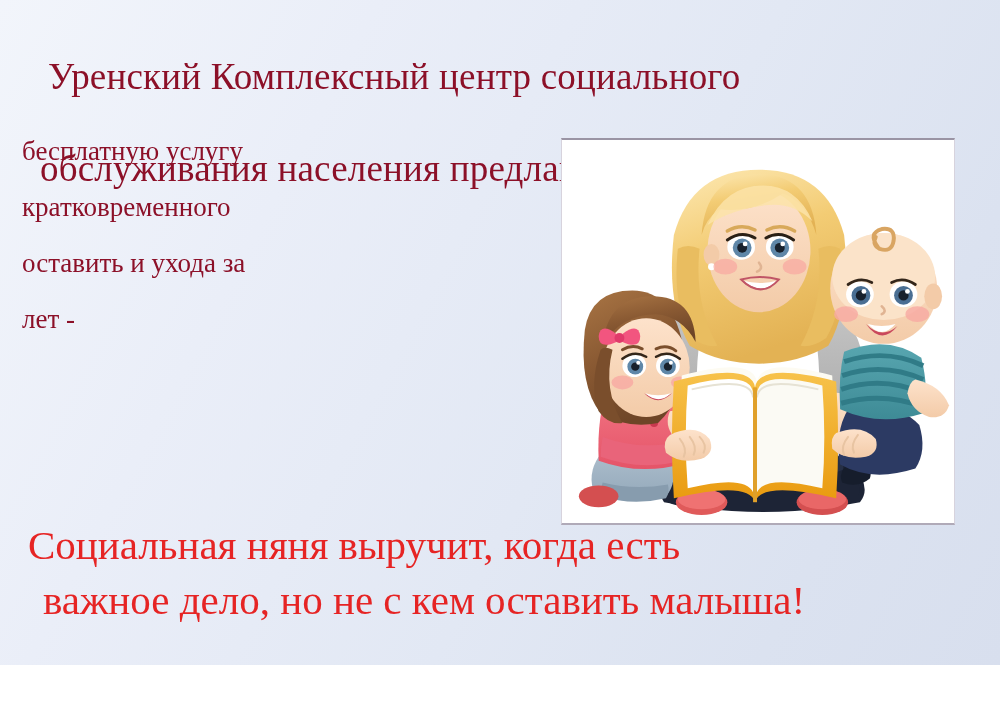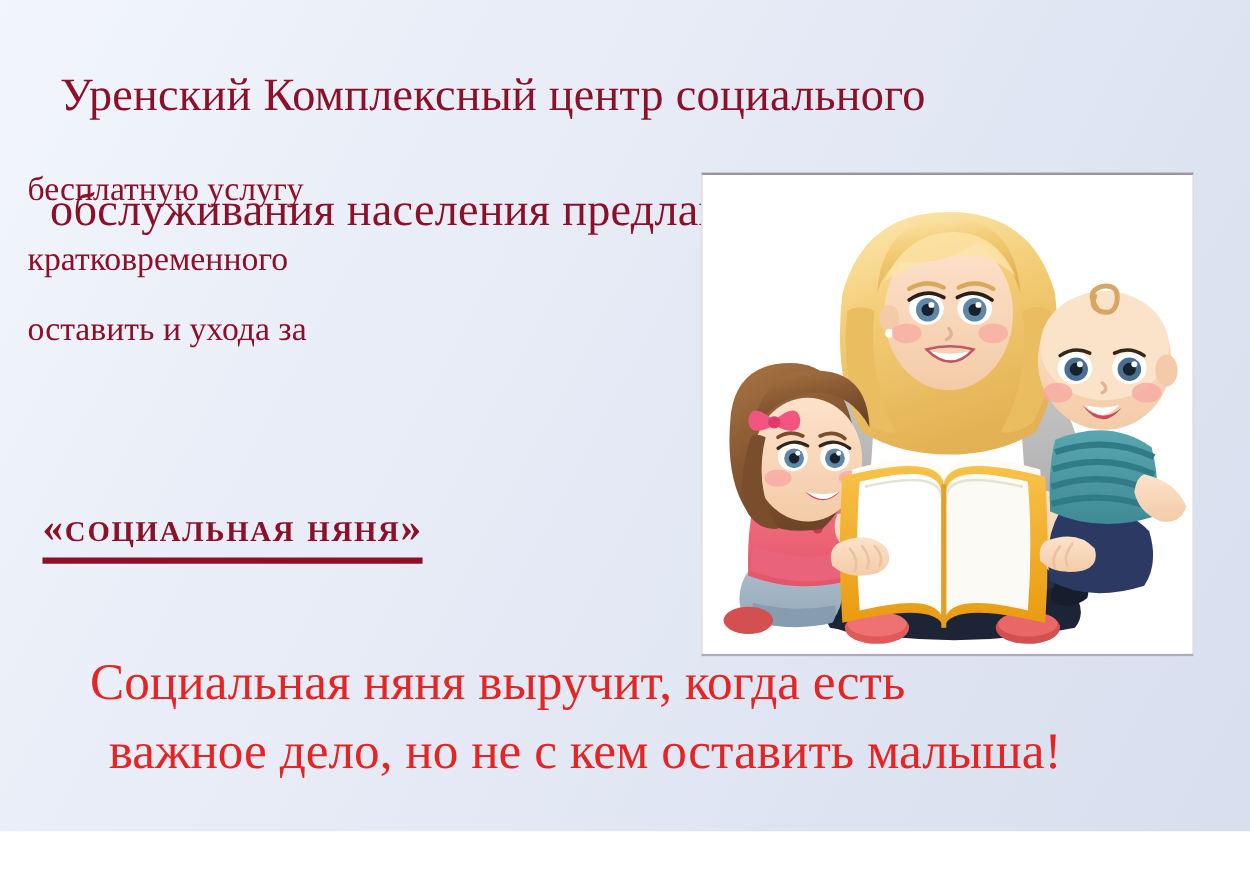--- a/index.html
+++ b/index.html
@@ -81,21 +81,21 @@
   
   #tagline {
     position: absolute;
     left: 28px;
     top: 518px;
     width: 930px;
     color: #e62424;
     font-size: 41px;
     line-height: 55px;
   }
-  #tagline .tag-line { display: block; white-space: nowrap; margin-left: 44px; }
+  #tagline .tag-line { display: block; white-space: nowrap; }
   #tagline .tag-line.second { padding-left: 15px; }
 
   
   #illustration {
     position: absolute;
     left: 561px;
     top: 138px;
     width: 394px;
     height: 387px;
     background: #ffffff;
@@ -117,23 +117,23 @@
 
     <div id="title-block">
       <span id="title-line-1">Уренский Комплексный центр социального</span>
       <span id="title-line-2">обслуживания населения предлагает</span>
     </div>
 
     <div id="body-block">
       <span class="body-line">бесплатную услугу</span>
       <span class="body-line">кратковременного</span>
       <span class="body-line">оставить и ухода за</span>
+      <span class="body-line">лет -</span>
     </div>
 
-    <div id="service-name">«социальная няня»</div>
 
     <div id="tagline">
       <span class="tag-line">Социальная няня выручит, когда есть</span>
       <span class="tag-line second">важное дело, но не с кем оставить малыша!</span>
     </div>
 
     <div id="illustration">
       <svg viewBox="0 0 394 387" xmlns="http://www.w3.org/2000/svg">
         <defs>
           <linearGradient id="blondeGrad" x1="0" y1="0" x2="0.3" y2="1">

